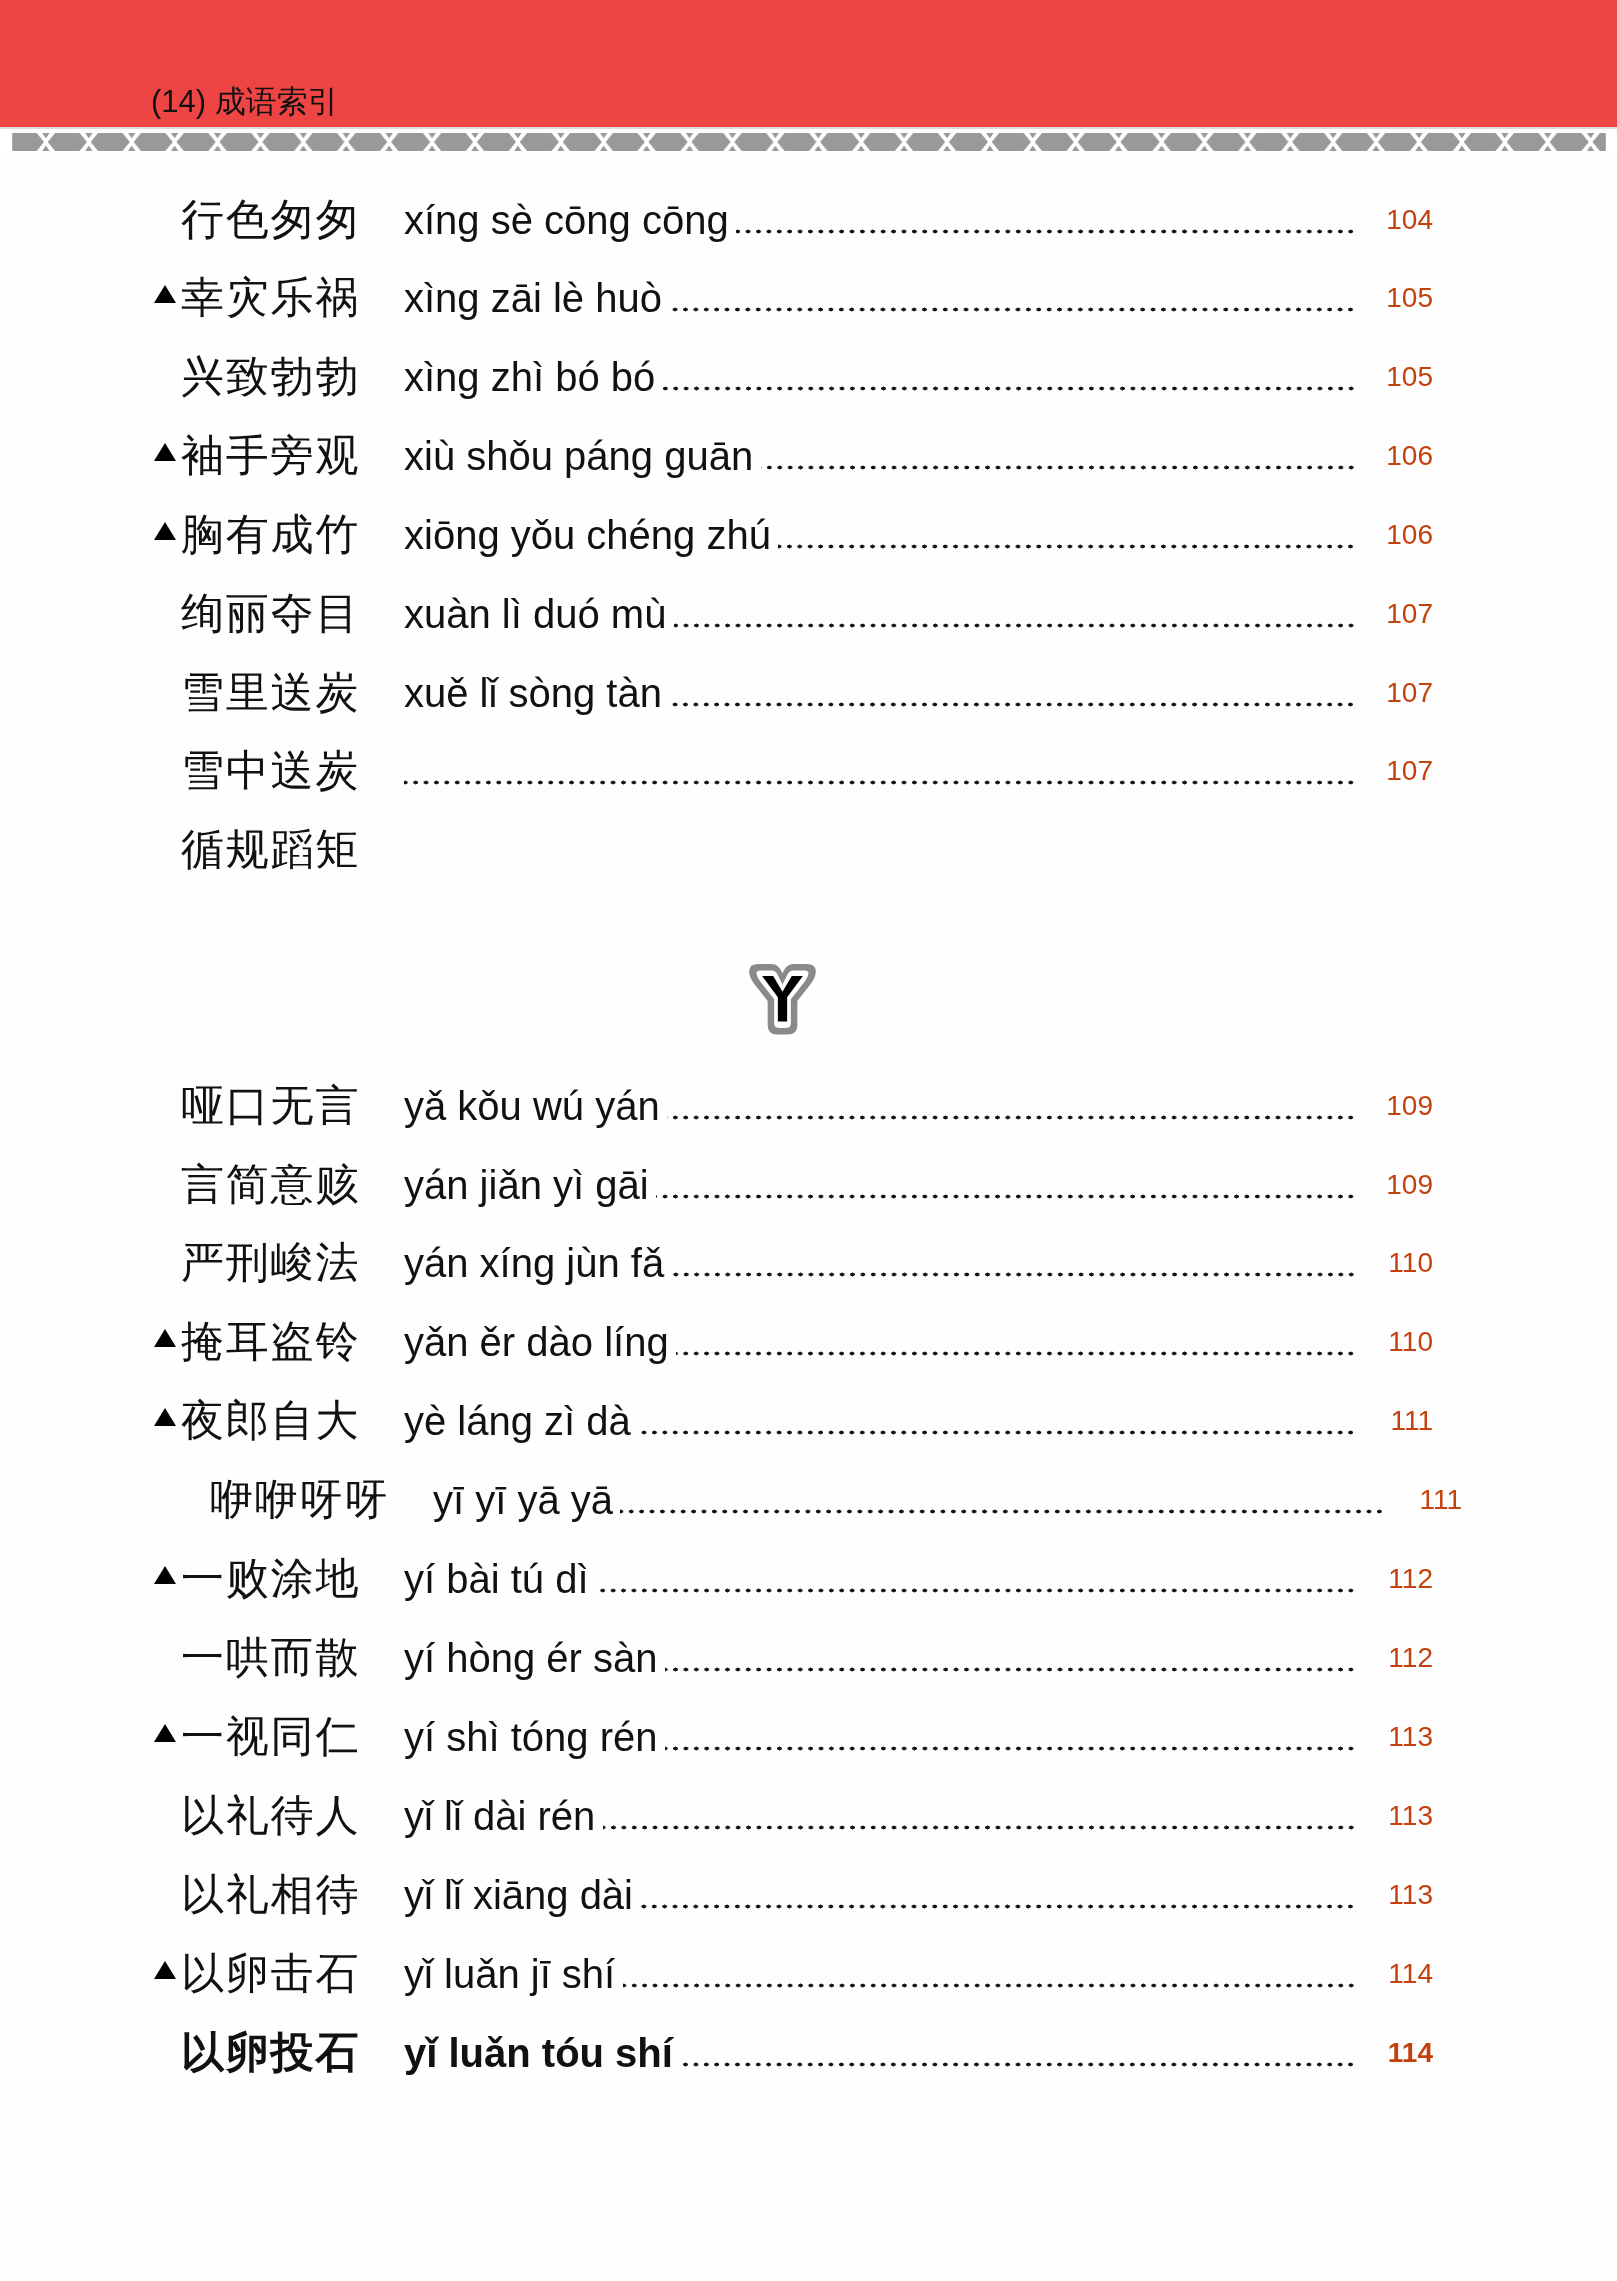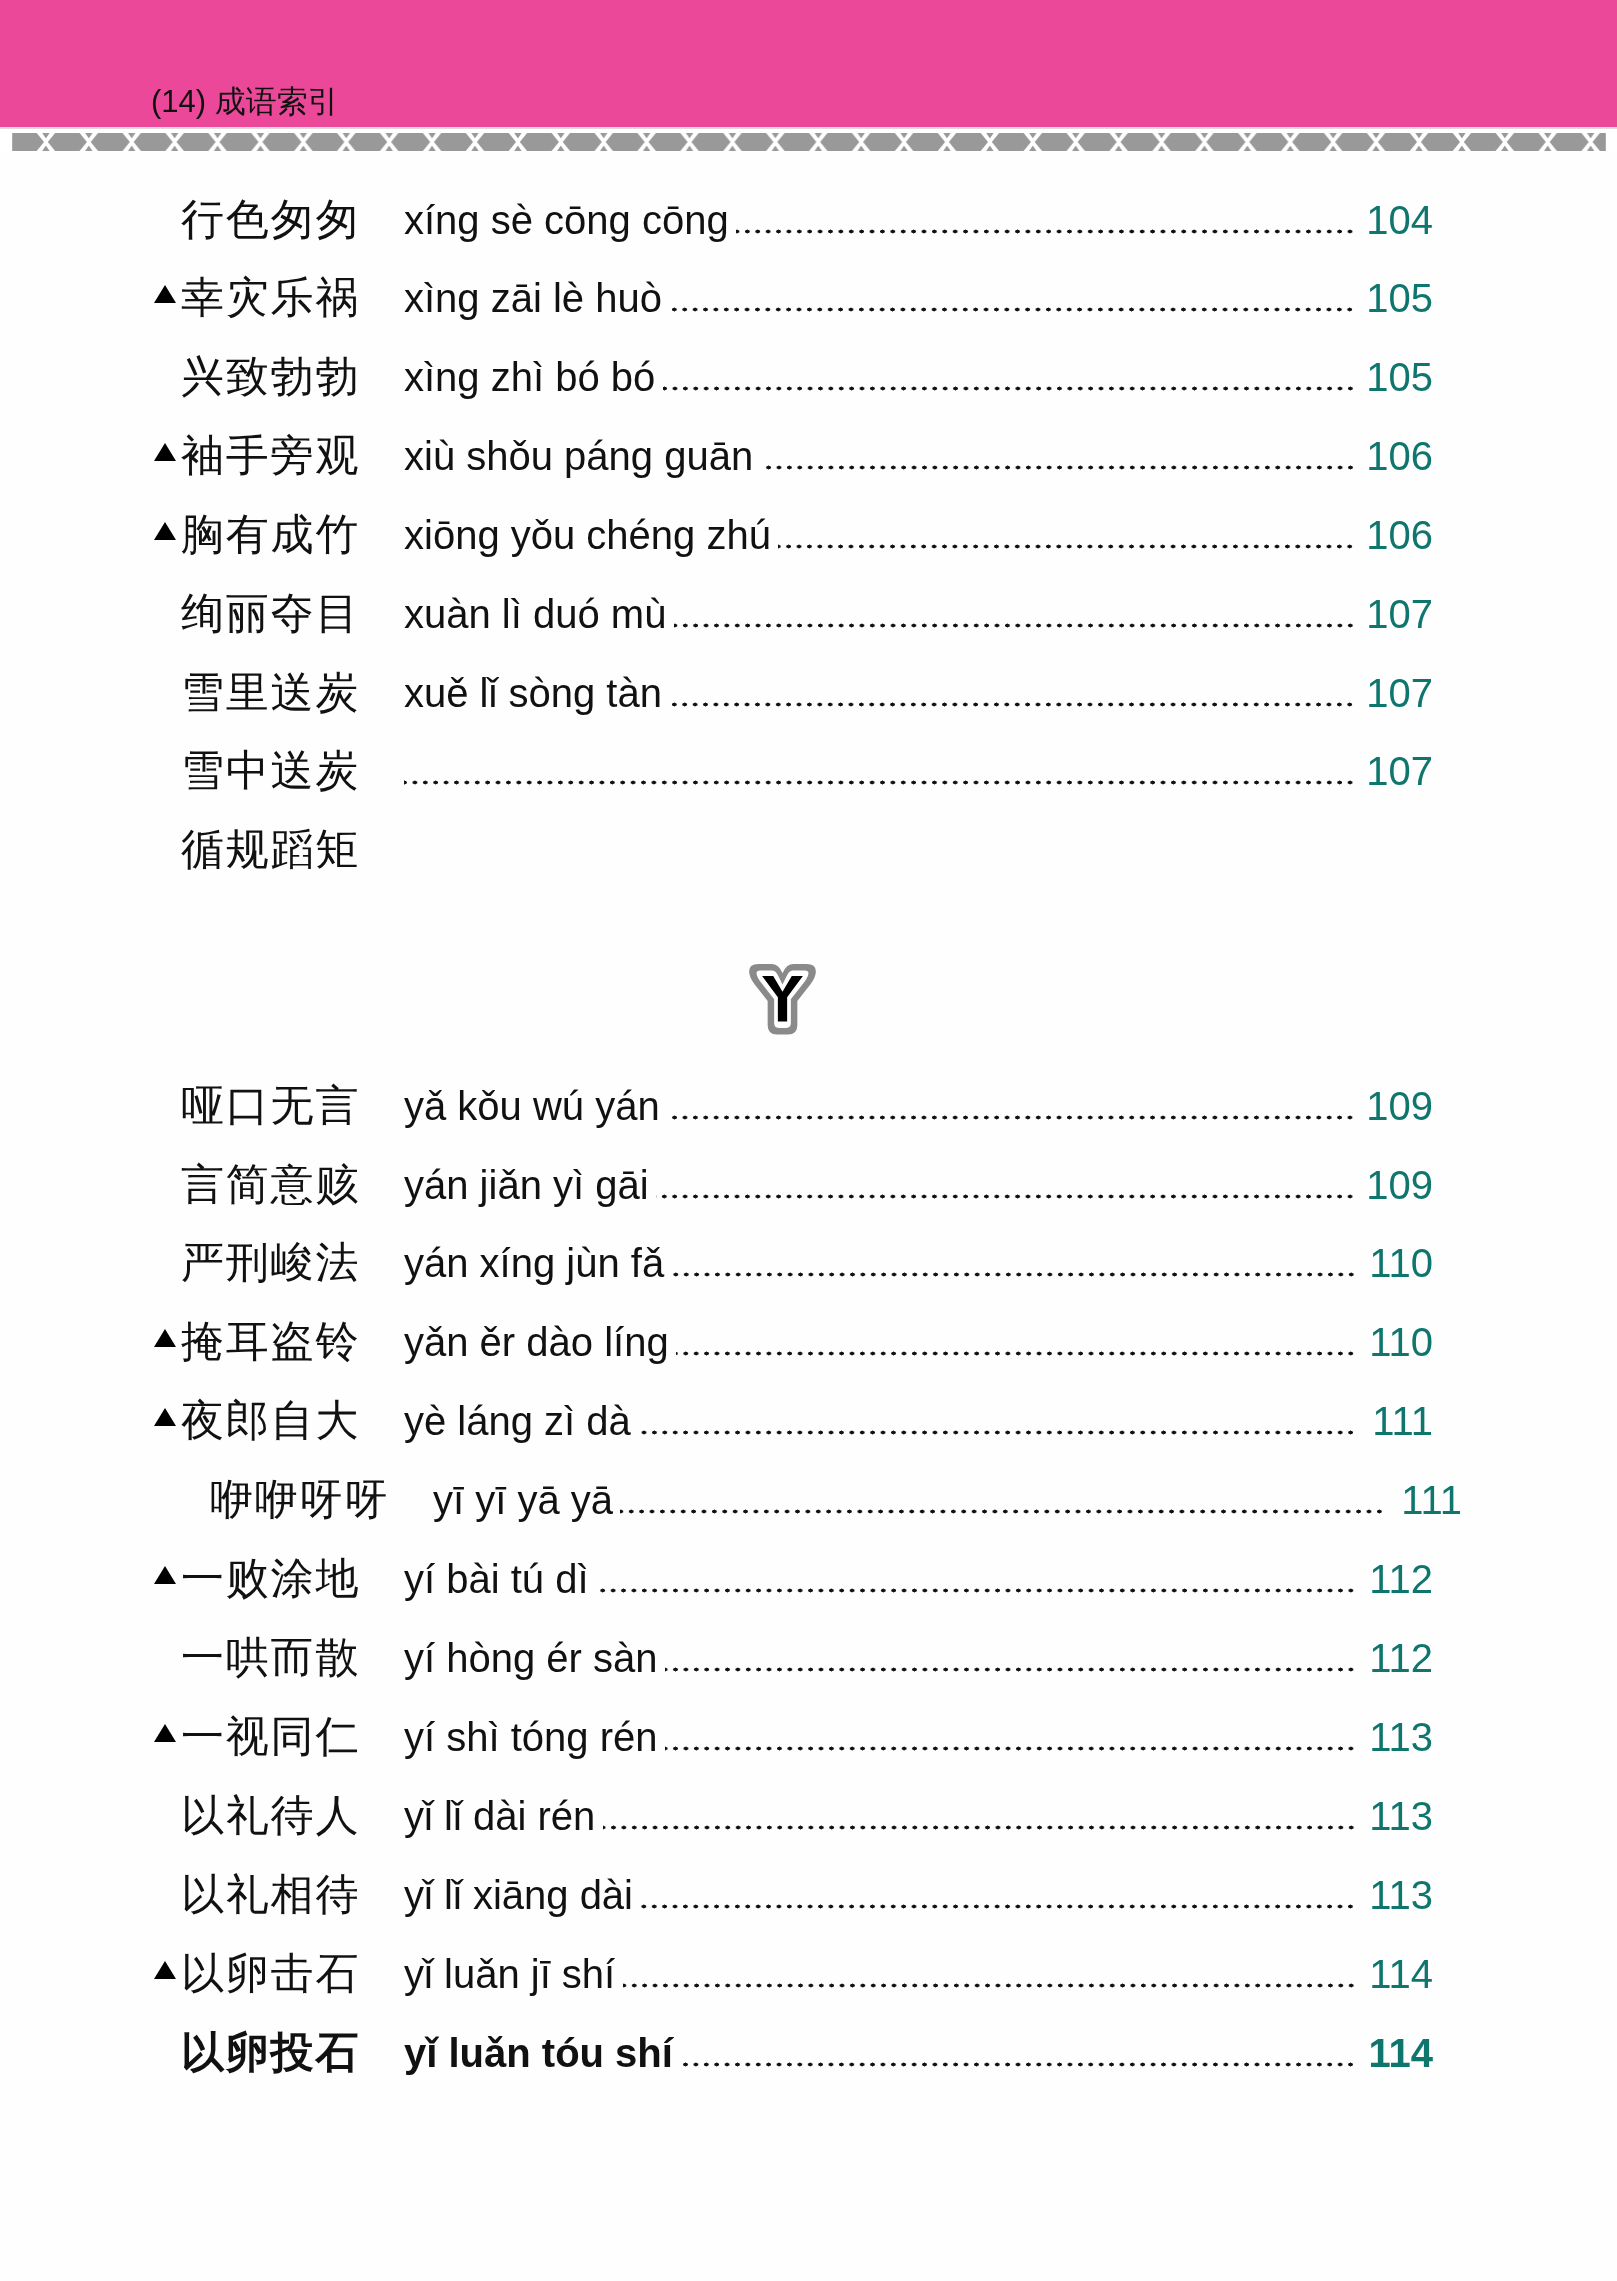--- a/index.html
+++ b/index.html
@@ -4,21 +4,21 @@
   <style>
     html, body { margin: 0; padding: 0; }
     body {
       width: 1618px; height: 2281px; position: relative; overflow: hidden;
       background: #fefefe;
       font-family: "DejaVu Sans", "Liberation Sans", sans-serif;
       color: #111;
     }
     .header-bar {
       position: absolute; left: 0; top: 0; width: 1618px; height: 127px;
-      background: #ec4899;
+      background: #ef4444;
       border-bottom: 2.8px solid #dcdcdc;
     }
     .header-title {
       position: absolute; left: 151px; top: 83px;
       font-size: 31px; line-height: 37px; color: #111;
       font-family: "Liberation Sans", "DejaVu Sans", sans-serif;
       letter-spacing: 0px;
     }
     .pattern-band {
       position: absolute; left: 0; top: 132px; width: 1618px; height: 20px;
@@ -51,22 +51,22 @@
       flex: 0 0 auto; padding-right: 7.4px;
     }
     .dots {
       flex: 1 1 auto; height: 5.5px; align-self: flex-end; margin-bottom: 12px;
       background-image: radial-gradient(circle, #111 2px, transparent 2.4px);
       background-size: 10.4px 5.5px; background-repeat: repeat-x;
       background-position: right center;
       margin-right: 11px;
     }
     .page-num {
-      flex: 0 0 auto; font-size: 40px; line-height: 52px;
-      font-family: "Liberation Sans", "DejaVu Sans", sans-serif; color: #0f766e;
+      flex: 0 0 auto; font-size: 28px; line-height: 52px;
+      font-family: "Liberation Sans", "DejaVu Sans", sans-serif; color: #c2410c;
       min-width: 66px; text-align: right;
     }
     .letter-badge {
       position: absolute; left: 738px; top: 951px; width: 89px; height: 89px;
     }
   </style>
 </head>
 <body>
 
 <header class="header-bar">

